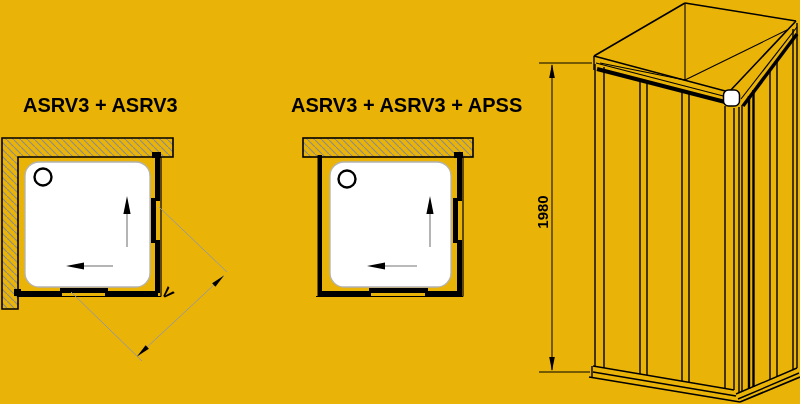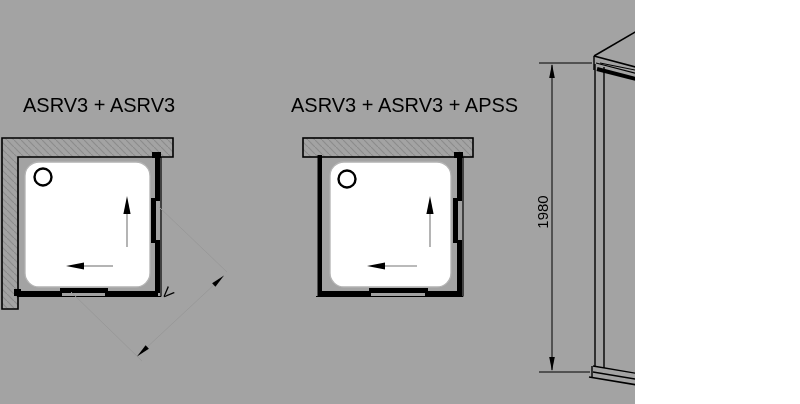--- a/index.html
+++ b/index.html
@@ -1,17 +1,17 @@
 <!DOCTYPE html>
 <html><head>
 <meta charset="utf-8">
 <style>
   html,body{margin:0;padding:0;background:#fff;}
-  .screen{position:relative;width:635px;height:404px;background:#a3a3a3;overflow:hidden;
-          font-family:"Liberation Sans", sans-serif;}
+  .screen{position:relative;width:800px;height:404px;background:#eab308;overflow:hidden;
+          font-family:"Liberation Sans", sans-serif;font-weight:bold;}
   svg{display:block;}
   .fig-title{font-family:"Liberation Sans", sans-serif;font-size:20px;fill:#000;}
   .dim-text{font-family:"Liberation Sans", sans-serif;font-size:15px;fill:#000;}
 </style>
 </head>
 <body>
 
 <div class="screen">
 <svg width="800" height="404" viewBox="0 0 800 404">
   <defs>

